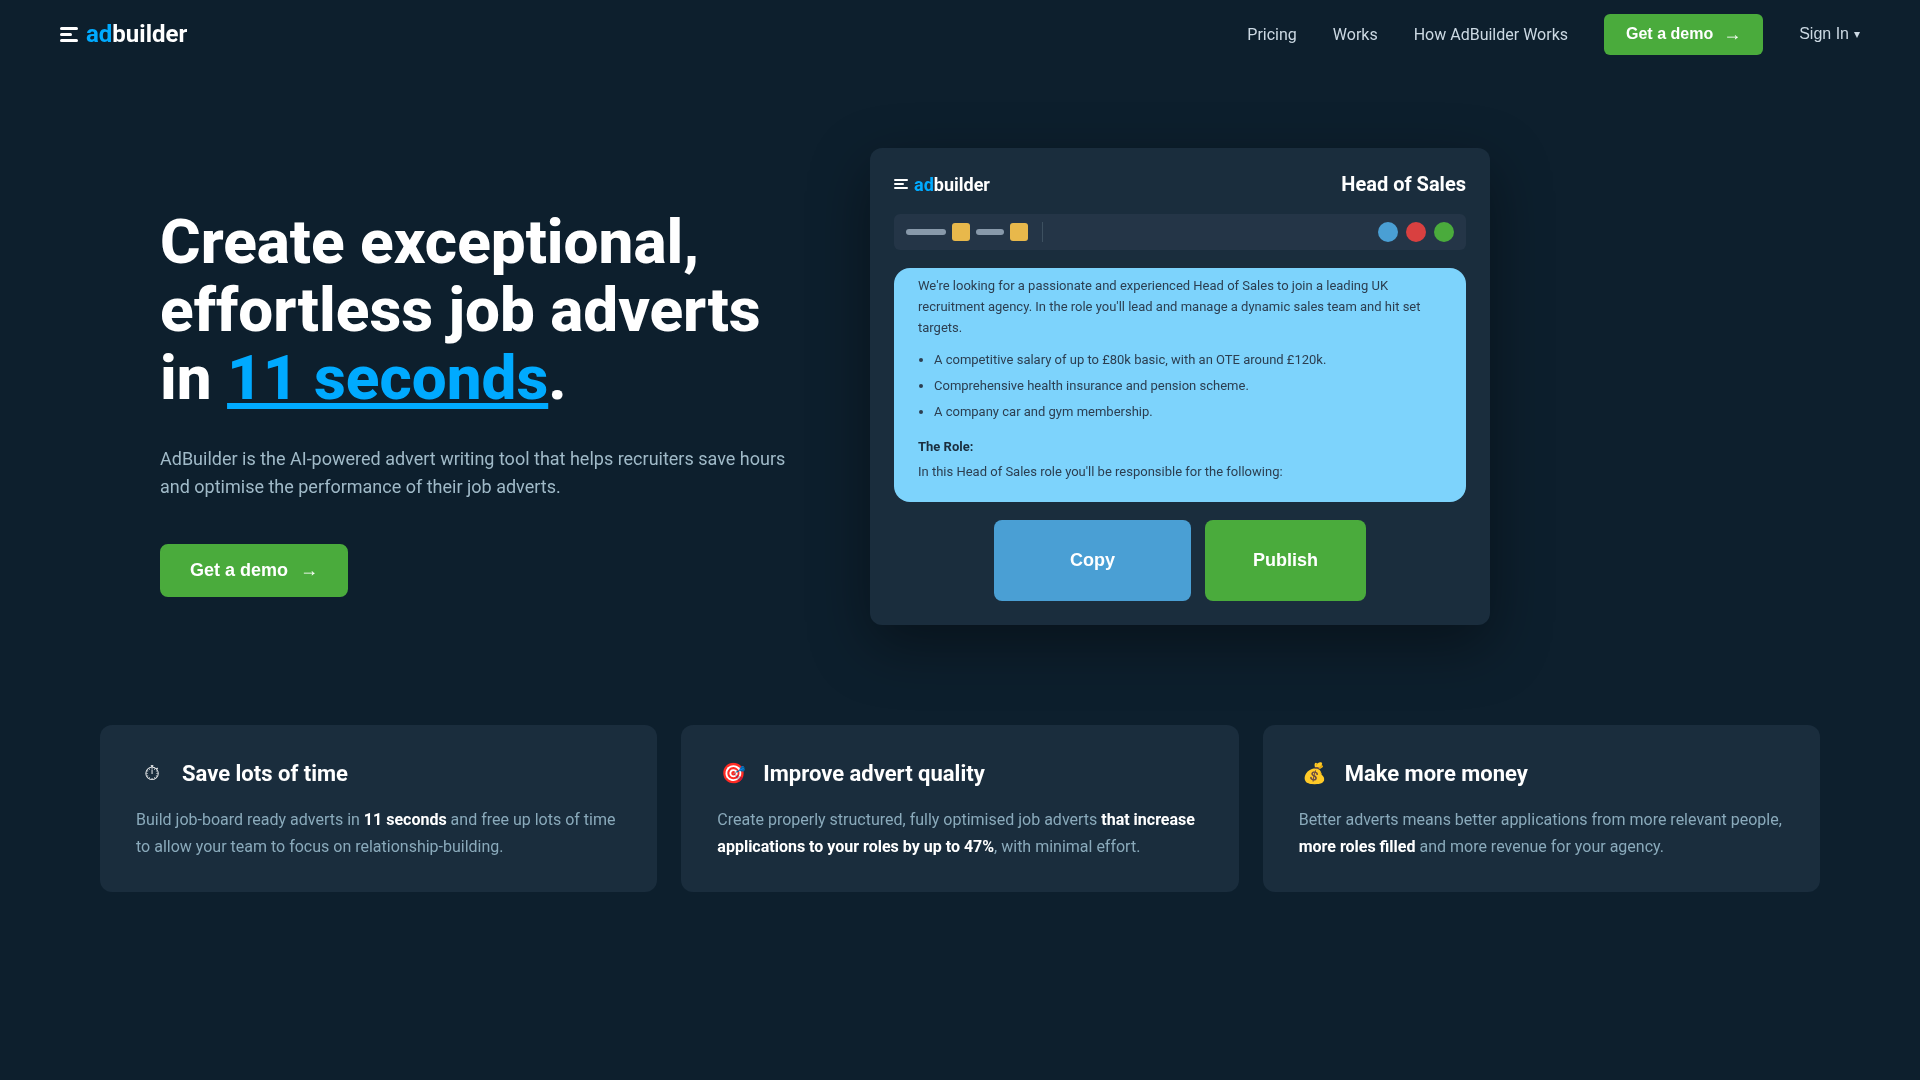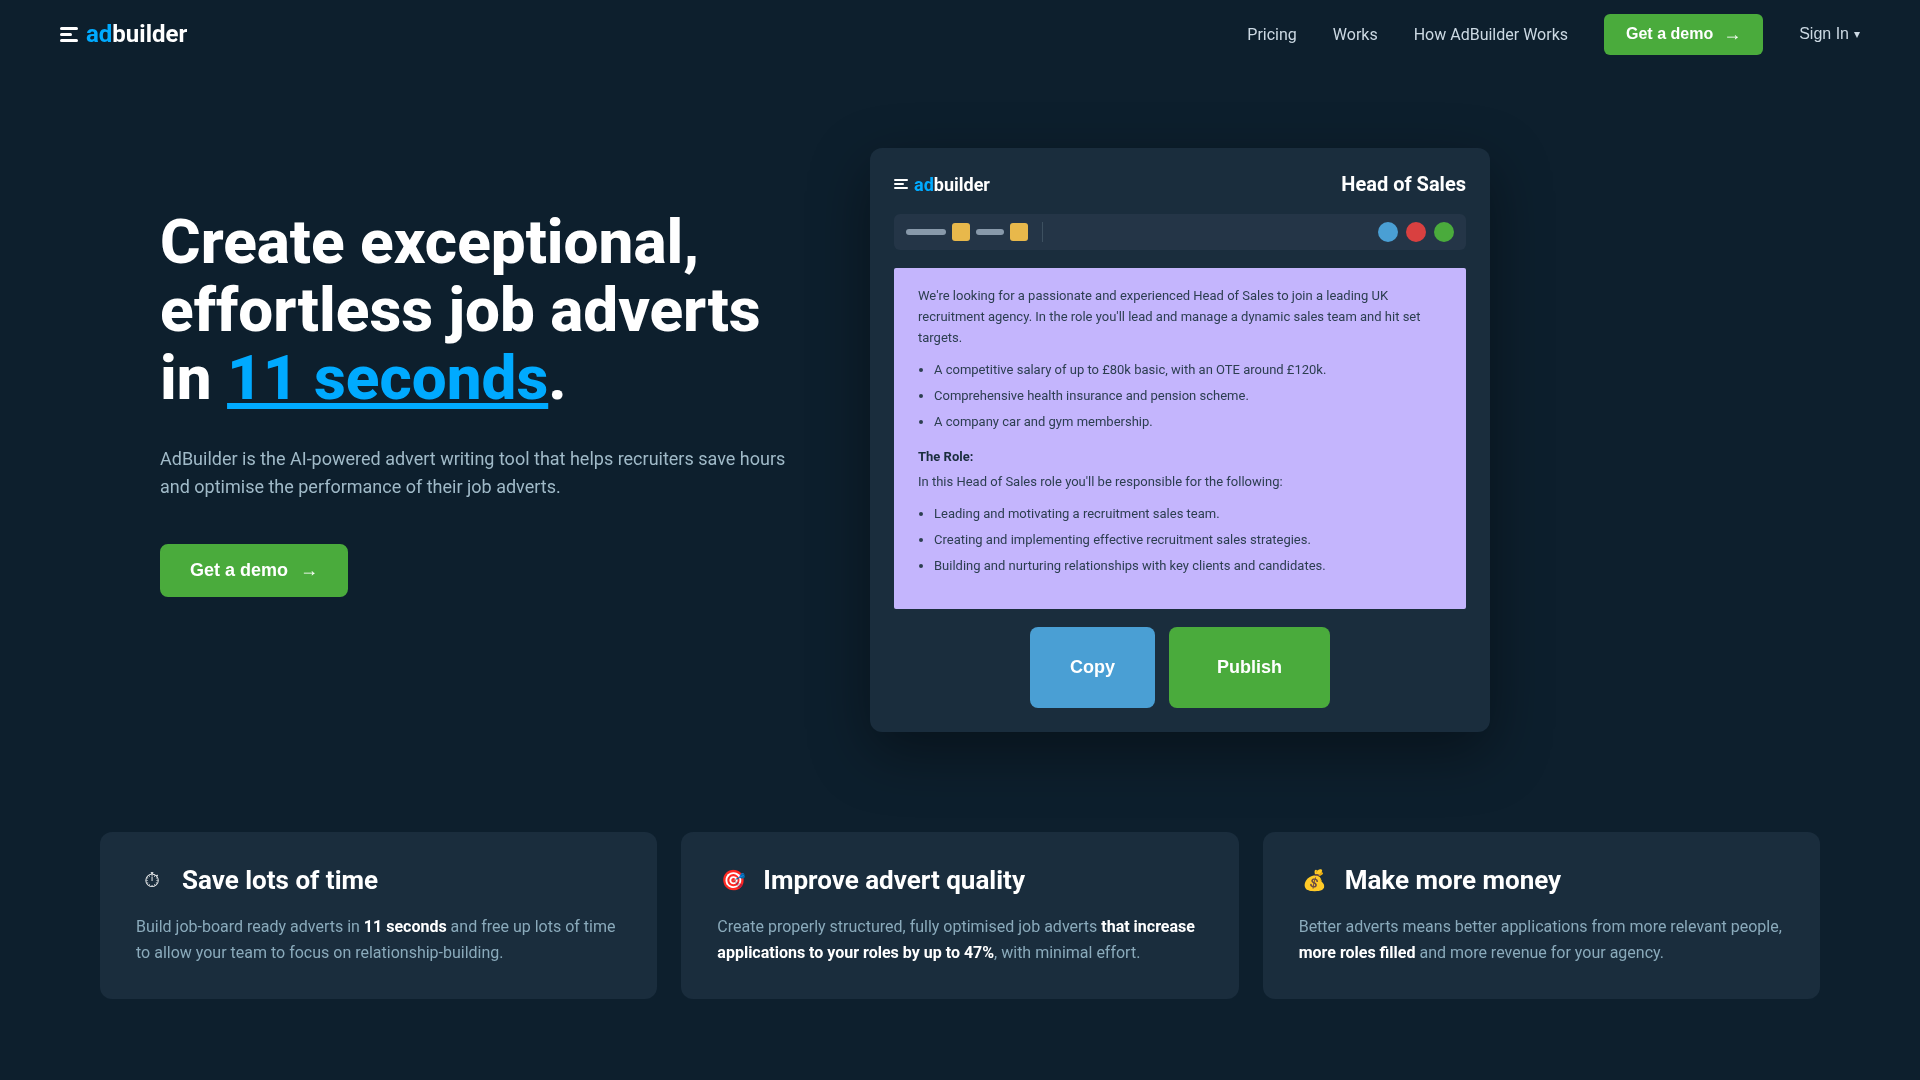--- a/index.html
+++ b/index.html
@@ -223,23 +223,23 @@
       gap: 8px;
     }
     .toolbar-color-dot {
       width: 20px;
       height: 20px;
       border-radius: 50%;
     }
 
     
     .ad-body {
-      background: #c4b5fd;
-      border-radius: 2px;
-      padding: 18px 24px;
+      background: #7dd3fc;
+      border-radius: 16px;
+      padding: 8px 24px;
       color: #1a2d3d;
       font-size: 13px;
       line-height: 1.6;
     }
     .ad-body p {
       margin-bottom: 12px;
       color: #2c3e50;
     }
     .ad-body ul {
       margin: 8px 0 14px 16px;
@@ -259,21 +259,21 @@
       display: flex;
       gap: 14px;
       margin-top: 18px;
       justify-content: center;
     }
     .btn-copy {
       background: #4a9fd4;
       color: #fff;
       border: none;
       border-radius: 8px;
-      padding: 14px 40px;
+      padding: 14px 76px;
       font-size: 18px;
       font-weight: 600;
       cursor: pointer;
     }
     .btn-publish {
       background: #4aab3c;
       color: #fff;
       border: none;
       border-radius: 8px;
       padding: 30px 48px;
@@ -302,21 +302,21 @@
     }
     .feature-icon {
       width: 32px;
       height: 32px;
       display: flex;
       align-items: center;
       justify-content: center;
       font-size: 20px;
     }
     .feature-card-title {
-      font-size: 26px;
+      font-size: 22px;
       font-weight: 700;
       color: #ffffff;
     }
     .feature-card-desc {
       font-size: 16px;
       line-height: 1.65;
       color: #8aaabb;
     }
     .feature-card-desc strong {
       color: #ffffff;
@@ -397,25 +397,20 @@
 
       <div class="ad-body">
         <p>We're looking for a passionate and experienced Head of Sales to join a leading UK recruitment agency. In the role you'll lead and manage a dynamic sales team and hit set targets.</p>
         <ul>
           <li>A competitive salary of up to £80k basic, with an OTE around £120k.</li>
           <li>Comprehensive health insurance and pension scheme.</li>
           <li>A company car and gym membership.</li>
         </ul>
         <p class="role-title">The Role:</p>
         <p>In this Head of Sales role you'll be responsible for the following:</p>
-        <ul>
-          <li>Leading and motivating a recruitment sales team.</li>
-          <li>Creating and implementing effective recruitment sales strategies.</li>
-          <li>Building and nurturing relationships with key clients and candidates.</li>
-        </ul>
       </div>
 
       <div class="ad-actions">
         <button class="btn-copy">Copy</button>
         <button class="btn-publish">Publish</button>
       </div>
     </div>
   </div>
 </section>
 

